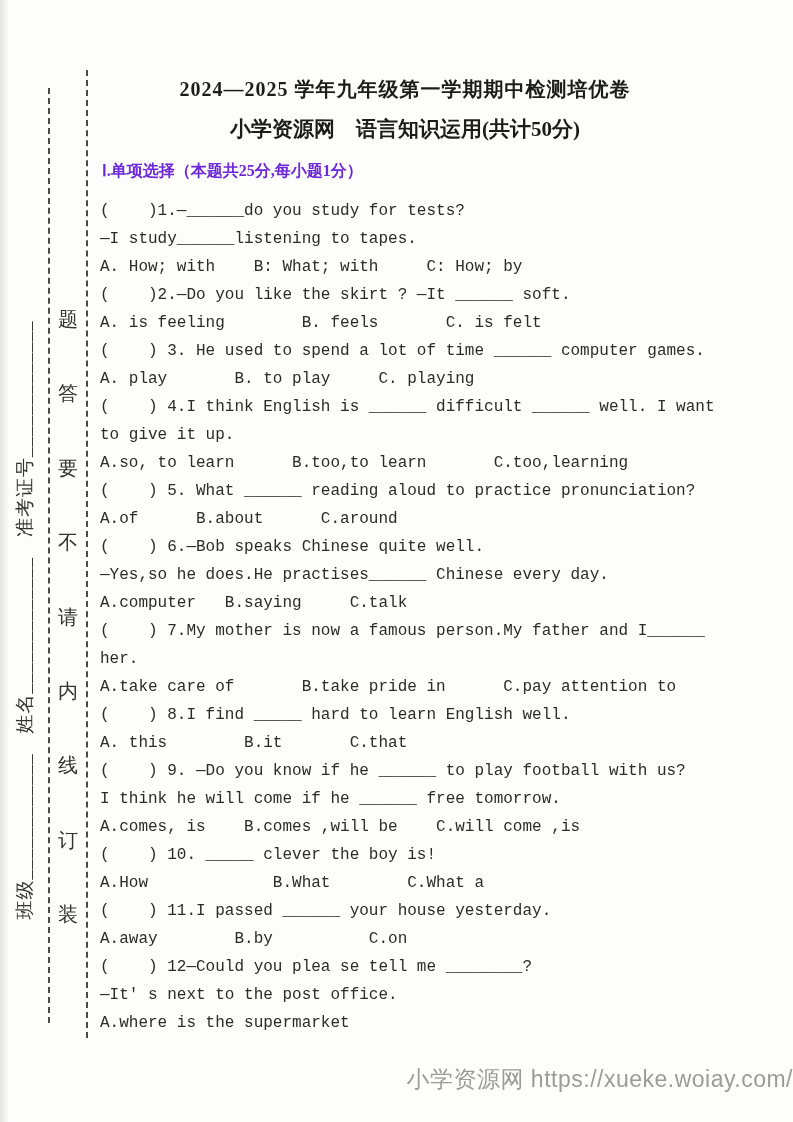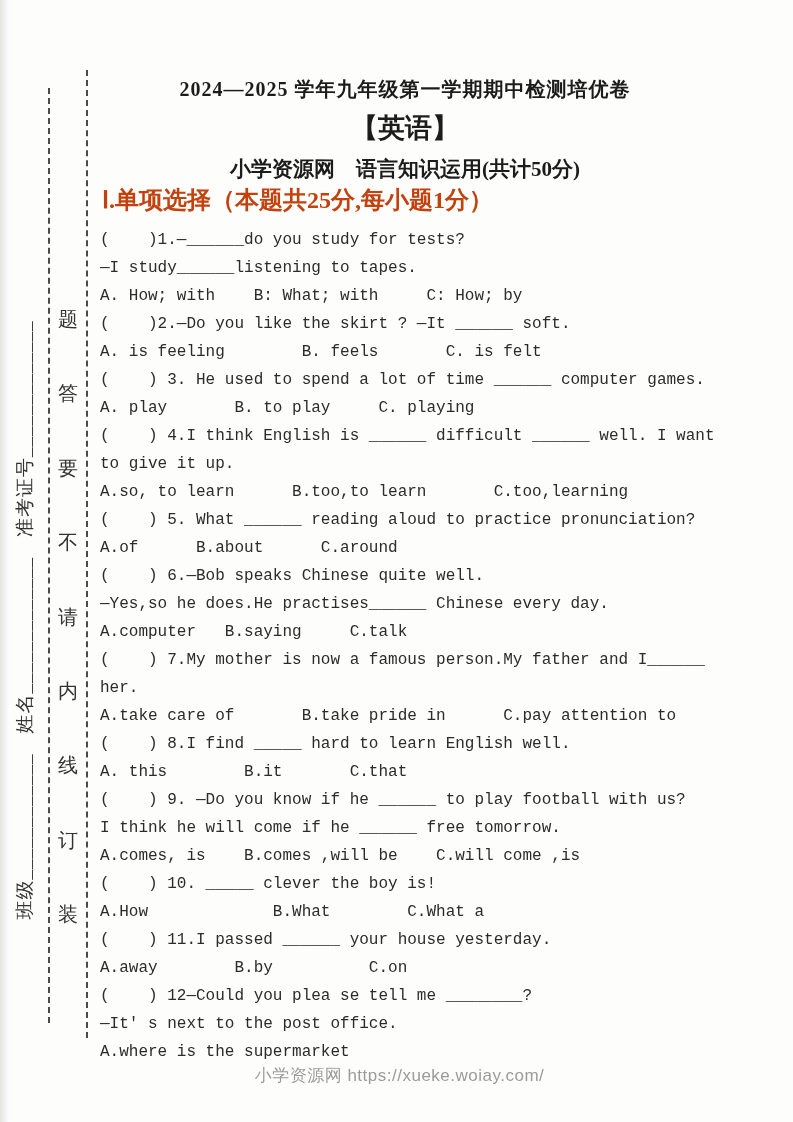--- a/index.html
+++ b/index.html
@@ -80,46 +80,46 @@
   }
   .section-heading{
     text-align:center;
     font-size:21px;
     font-weight:bold;
     color:#1c1c1c;
     margin-top:6px;
     line-height:30px;
   }
   .part-heading{
-    font-size:24px;
+    font-size:16px;
     font-weight:bold;
-    color:#c2410c;
+    color:#6d28d9;
     line-height:28px;
-    margin-top:2px;
+    margin-top:13px;
     margin-left:2px;
   }
   .questions{
     margin-top:12px;
     font-family:"Liberation Mono", monospace;
     font-size:16px;
     color:#2b2b2b;
   }
   .qline{
     white-space:pre;
     line-height:28px;
     height:28px;
   }
   
   .footer{
     position:absolute;
     left:6px;right:0;
     top:1064px;
-    text-align:center;
+    text-align:right;
     font-family:"Liberation Sans", sans-serif;
-    font-size:17px;
+    font-size:23px;
     color:#9b9b9b;
     letter-spacing:.5px;
   }
 </style>
 </head>
 <body>
 
 <div class="page">
 
   <div class="scan-edge"></div>
@@ -136,21 +136,20 @@
       <span class="vchar">不</span>
       <span class="vchar">请</span>
       <span class="vchar">内</span>
       <span class="vchar">线</span>
       <span class="vchar">订</span>
       <span class="vchar">装</span>
     </div>
 
   <div class="main">
     <div class="title1">2024—2025 学年九年级第一学期期中检测培优卷</div>
-    <div class="title2">【英语】</div>
     <div class="section-heading">小学资源网　语言知识运用(共计50分)</div>
     <div class="part-heading">Ⅰ.单项选择（本题共25分,每小题1分）</div>
 
     <div class="questions">
         <div class="qline">(    )1.—______do you study for tests?</div>
         <div class="qline">—I study______listening to tapes.</div>
         <div class="qline">A. How; with    B: What; with     C: How; by</div>
         <div class="qline">(    )2.—Do you like the skirt ? —It ______ soft.</div>
         <div class="qline">A. is feeling        B. feels       C. is felt</div>
         <div class="qline">(    ) 3. He used to spend a lot of time ______ computer games.</div>

